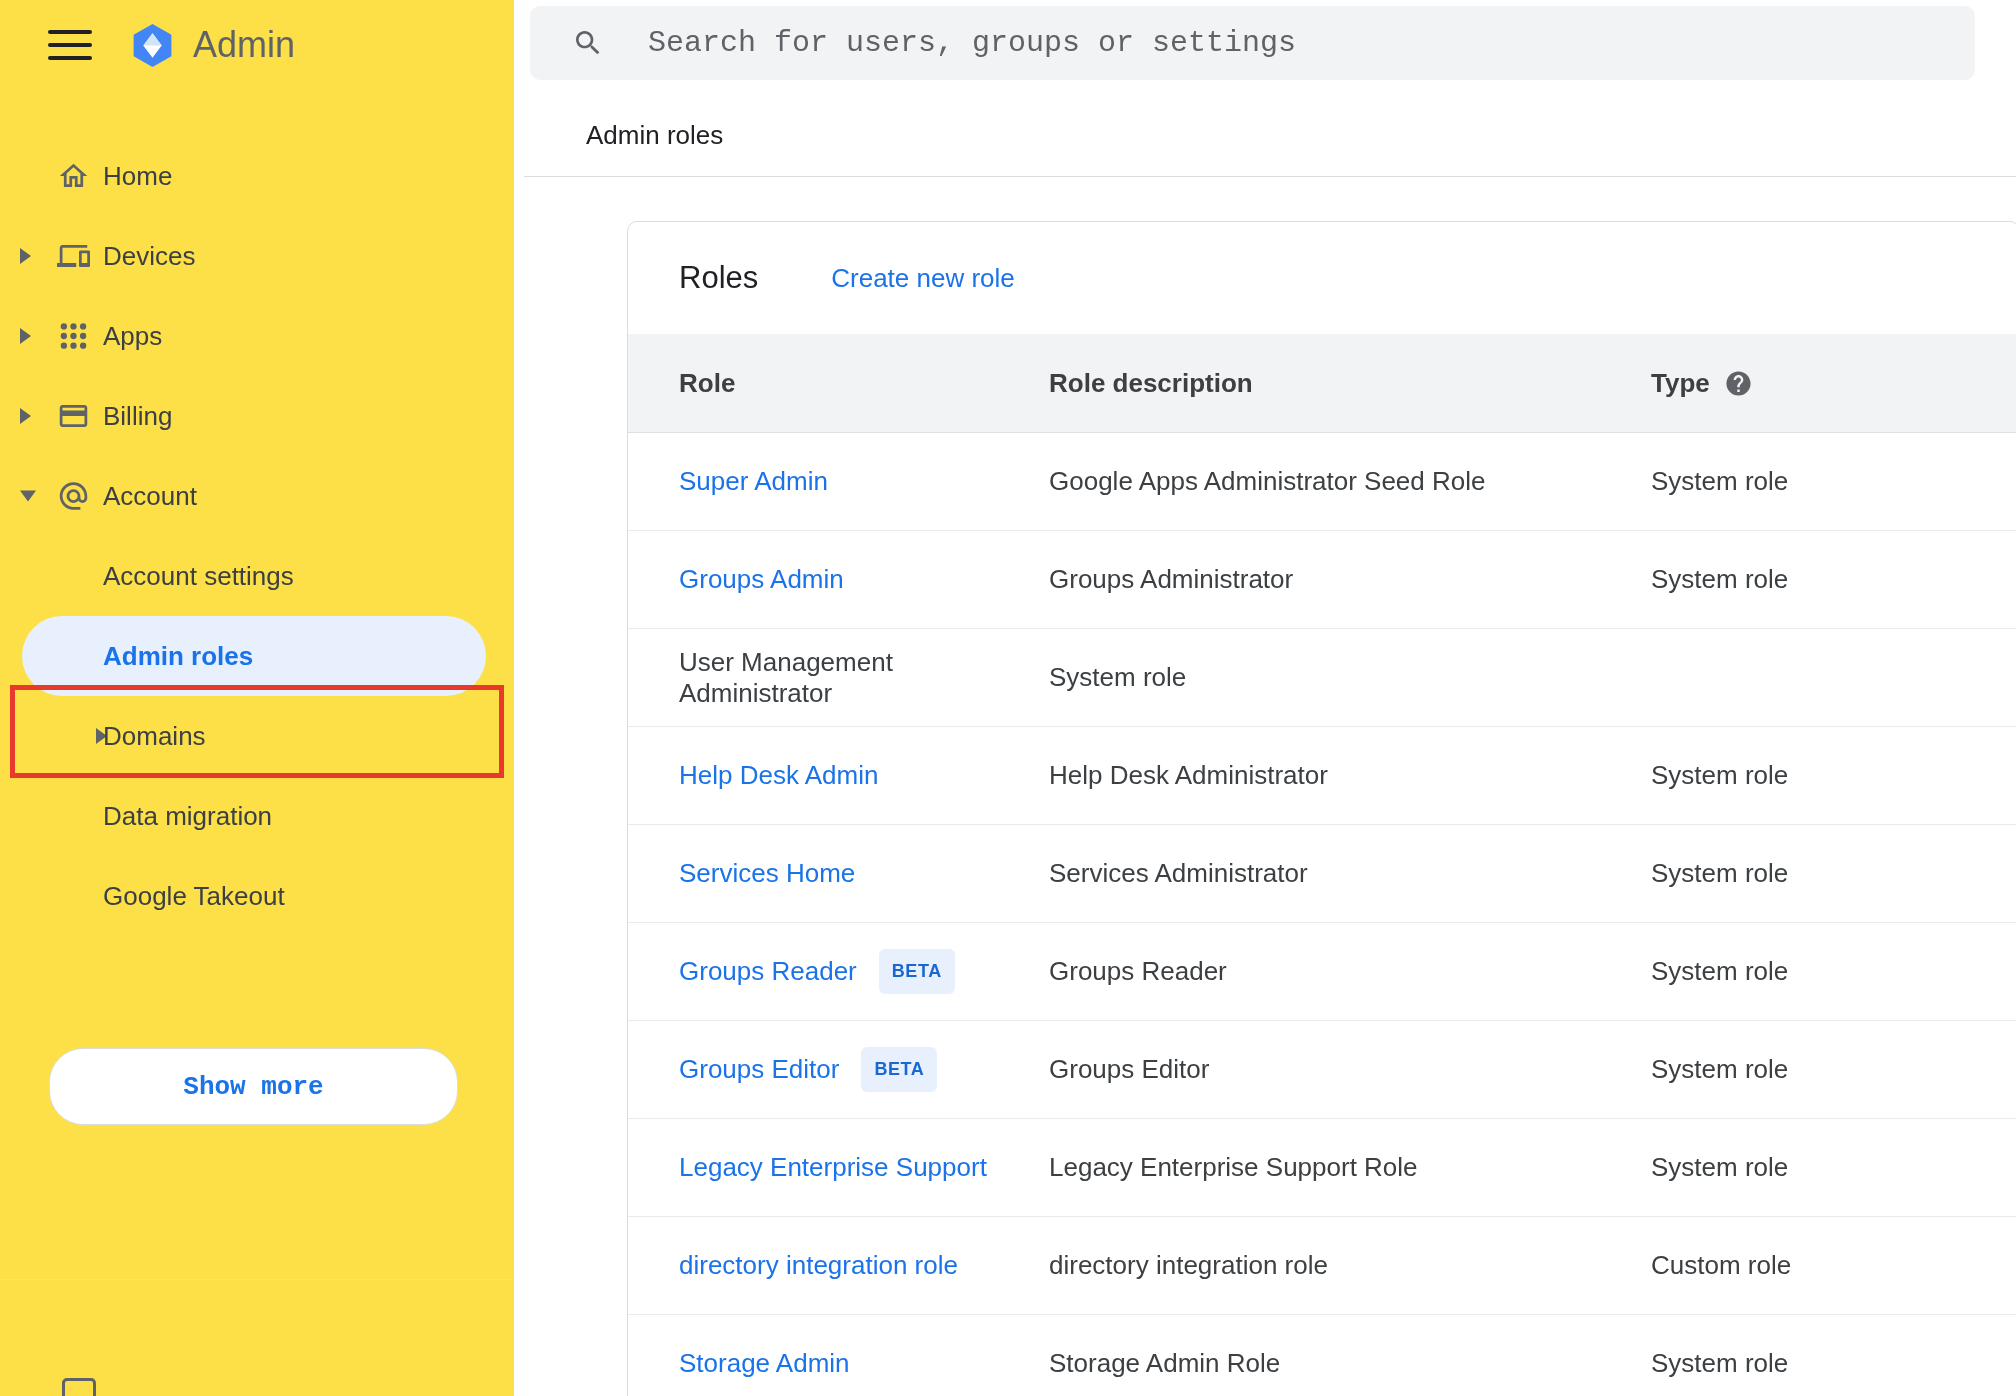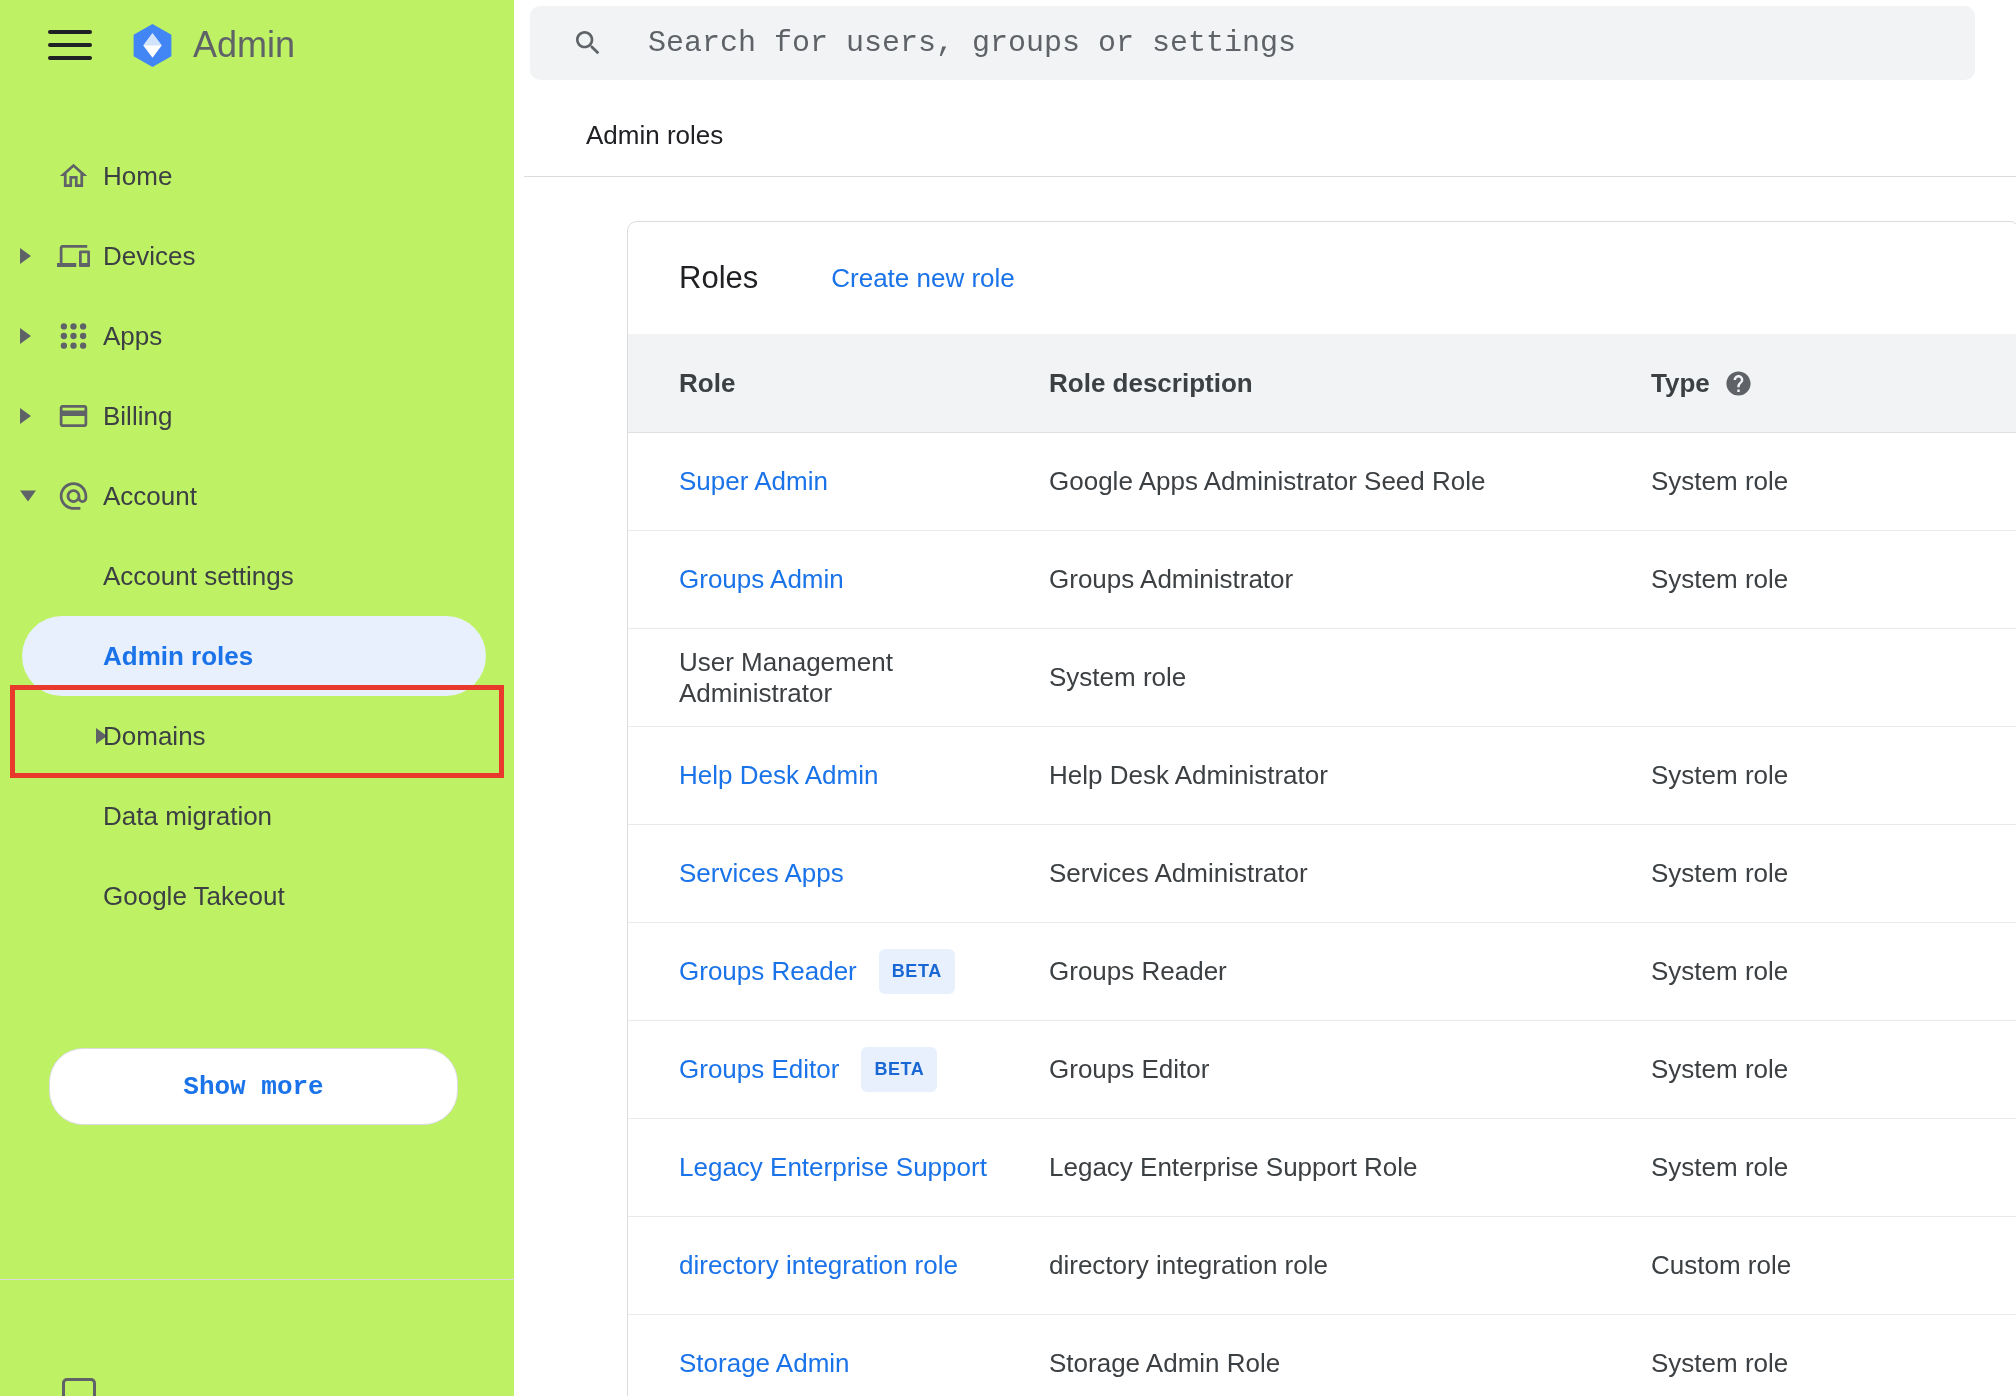--- a/index.html
+++ b/index.html
@@ -5,21 +5,21 @@
   * { margin:0; padding:0; box-sizing:border-box; }
   html,body { width:2016px; height:1396px; overflow:hidden; }
   body {
     position:relative;
     font-family:"Liberation Sans", sans-serif;
     background:#fff;
     color:#202124;
   }
 
   
-  .sidebar { position:absolute; top:0; left:0; width:514px; height:100%; background:#bef264; }
+  .sidebar { position:absolute; top:0; left:0; width:514px; height:100%; background:#fde047; }
   .sidebar-header { display:flex; align-items:center; height:90px; padding-left:48px; }
   .hamburger { width:44px; display:flex; flex-direction:column; gap:9px; cursor:pointer; }
   .hamburger i { display:block; height:4px; background:#202124; border-radius:2px; }
   .logo { margin-left:36px; width:49px; height:49px; }
   .app-title { margin-left:16px; font-size:36px; color:#5f6368; }
 
   .nav { position:absolute; top:136px; left:0; width:100%; }
   .nav-item { position:relative; height:80px; display:flex; align-items:center; padding-left:103px; font-size:26px; color:#3c4043; cursor:pointer; }
   .nav-label { position:relative; z-index:1; }
   .nav-arrow { position:absolute; left:20px; top:50%; transform:translateY(-50%); width:0; height:0;
@@ -239,21 +239,21 @@
           <div class="role-cell">
             <a class="role-link">Help Desk Admin</a>
 
           </div>
           <div>Help Desk Administrator</div>
           <div>System role</div>
         </div>
 
         <div class="table-row">
           <div class="role-cell">
-            <a class="role-link">Services Apps</a>
+            <a class="role-link">Services Home</a>
 
           </div>
           <div>Services Administrator</div>
           <div>System role</div>
         </div>
 
         <div class="table-row">
           <div class="role-cell">
             <a class="role-link">Groups Reader</a>
             <span class="beta-badge">BETA</span>

